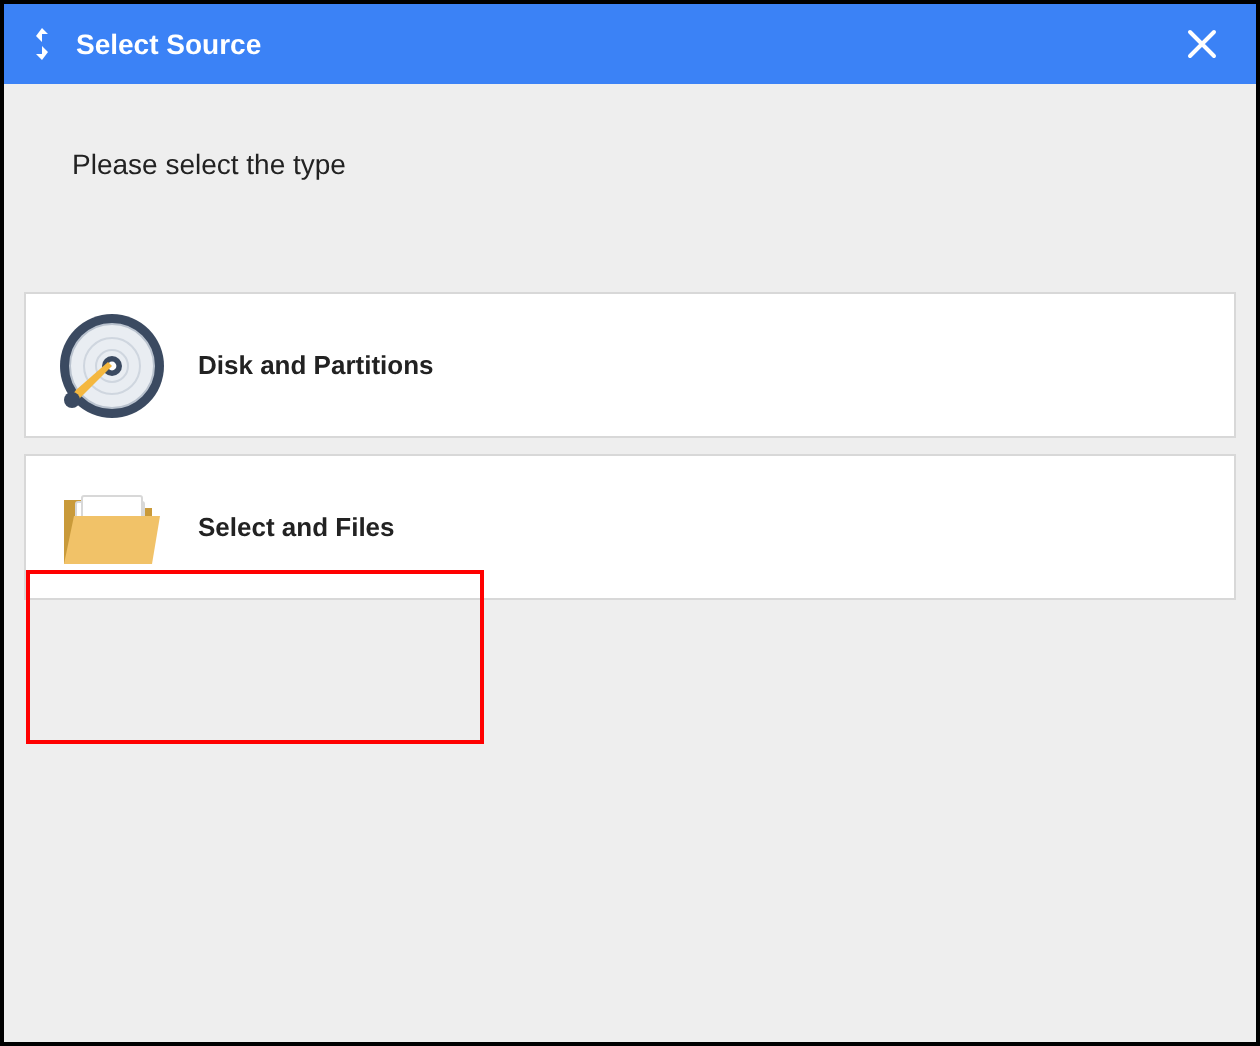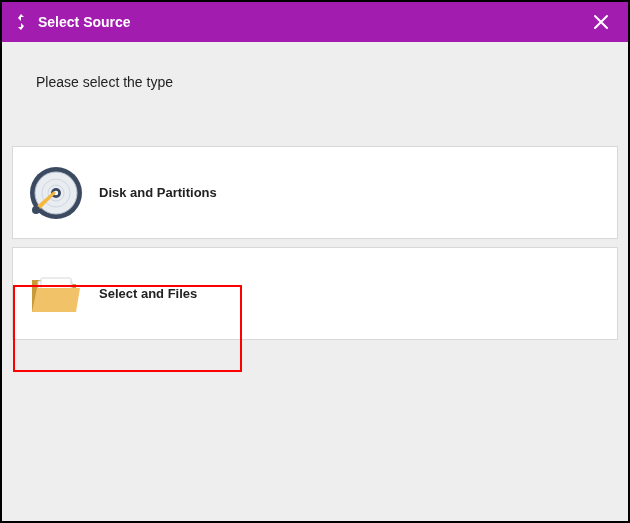--- a/index.html
+++ b/index.html
@@ -16,21 +16,21 @@
     }
     .window {
       width: 626px;
       height: 519px;
       margin: 2px;
       background: #eeeeee;
       display: flex;
       flex-direction: column;
     }
     .titlebar {
-      background: #a21caf;
+      background: #3b82f6;
       height: 40px;
       display: flex;
       align-items: center;
       padding: 0 14px 0 10px;
       color: #fff;
     }
     .titlebar .title-icon {
       width: 18px;
       height: 18px;
       margin-right: 8px;
@@ -60,21 +60,21 @@
       font-size: 14px;
       font-weight: 400;
       color: #222;
     }
     .options {
       margin-top: 56px;
     }
     .option {
       background: #fff;
       border: 1px solid #d8d8d8;
-      height: 93px;
+      height: 73px;
       display: flex;
       align-items: center;
       padding-left: 14px;
       cursor: pointer;
       margin-bottom: 8px;
     }
     .option .opt-icon {
       width: 58px;
       height: 58px;
       display: flex;

